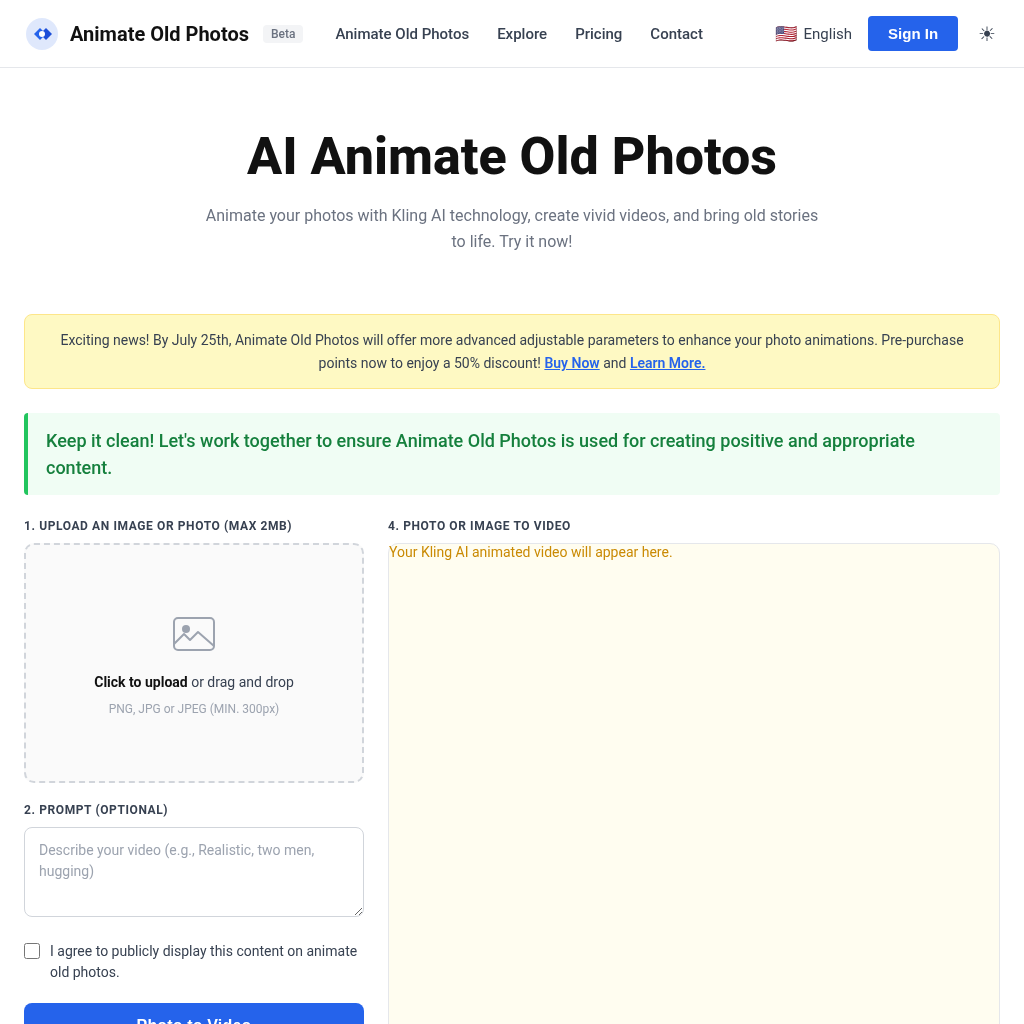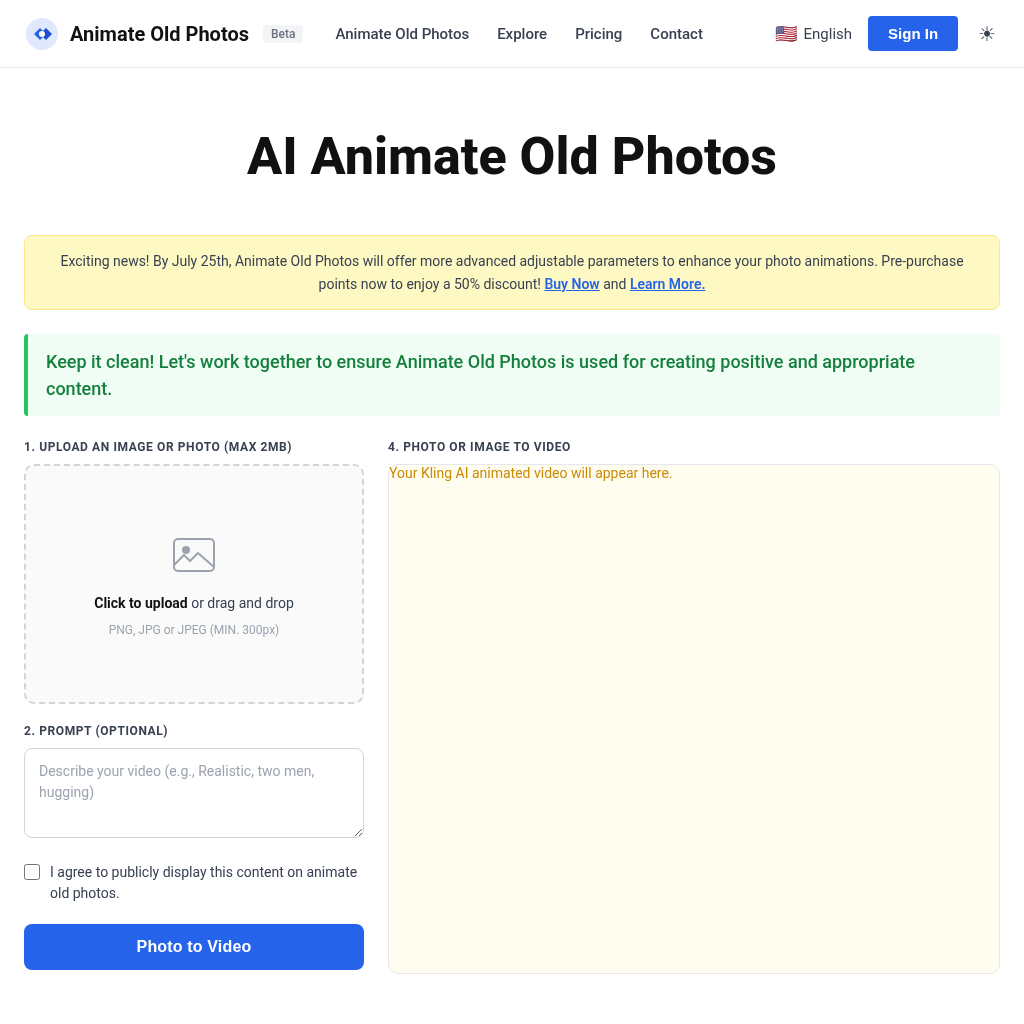--- a/index.html
+++ b/index.html
@@ -279,20 +279,21 @@
         <span>English</span>
       </div>
       <button class="sign-in-btn">Sign In</button>
       <button class="theme-btn">☀</button>
     </div>
   </div>
 </nav>
 
 <section class="hero">
   <h1 class="hero-title">AI Animate Old Photos</h1>
+  <p class="hero-subtitle">Animate your photos with Kling AI technology, create vivid videos, and bring old stories to life. Try it now!</p>
 </section>
 
 <div class="announcement-banner">
   <span>Exciting news! By July 25th, Animate Old Photos will offer more advanced adjustable parameters to enhance your photo animations. Pre-purchase points now to enjoy a 50% discount! </span>
   <a href="#">Buy Now</a>
   <span>and</span>
   <a href="#">Learn More.</a>
 </div>
 
 <div class="content-warning">

